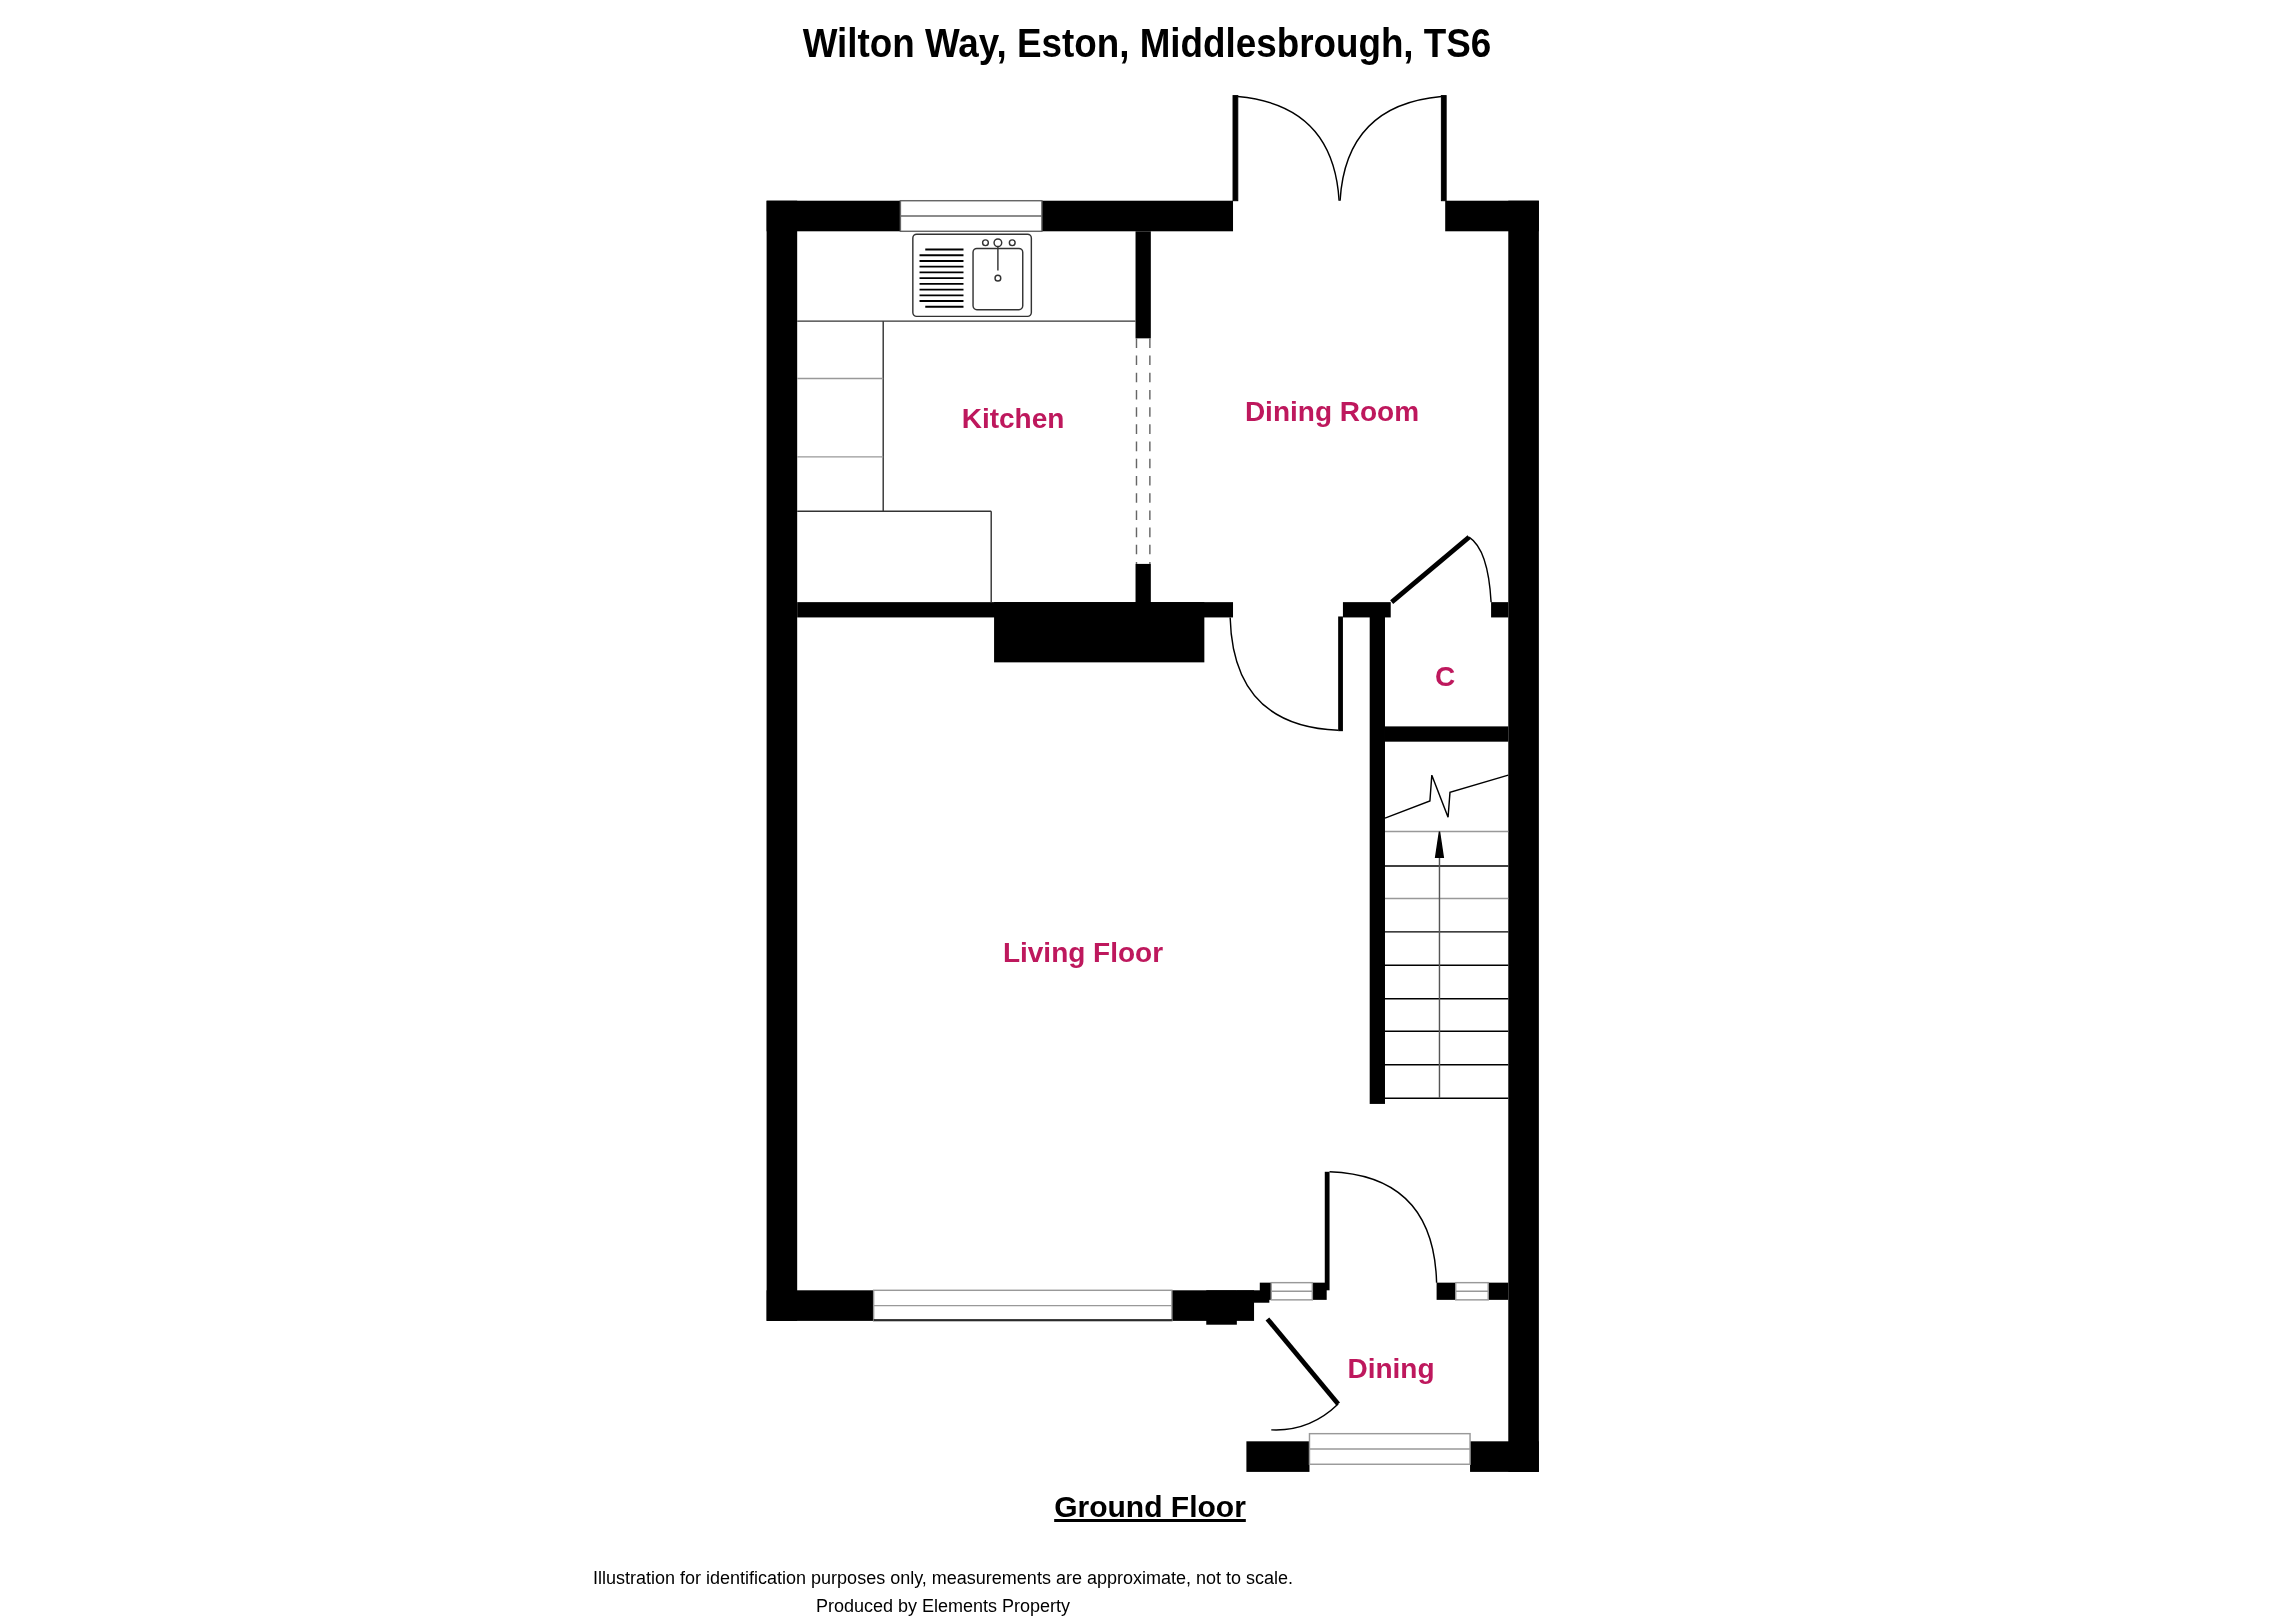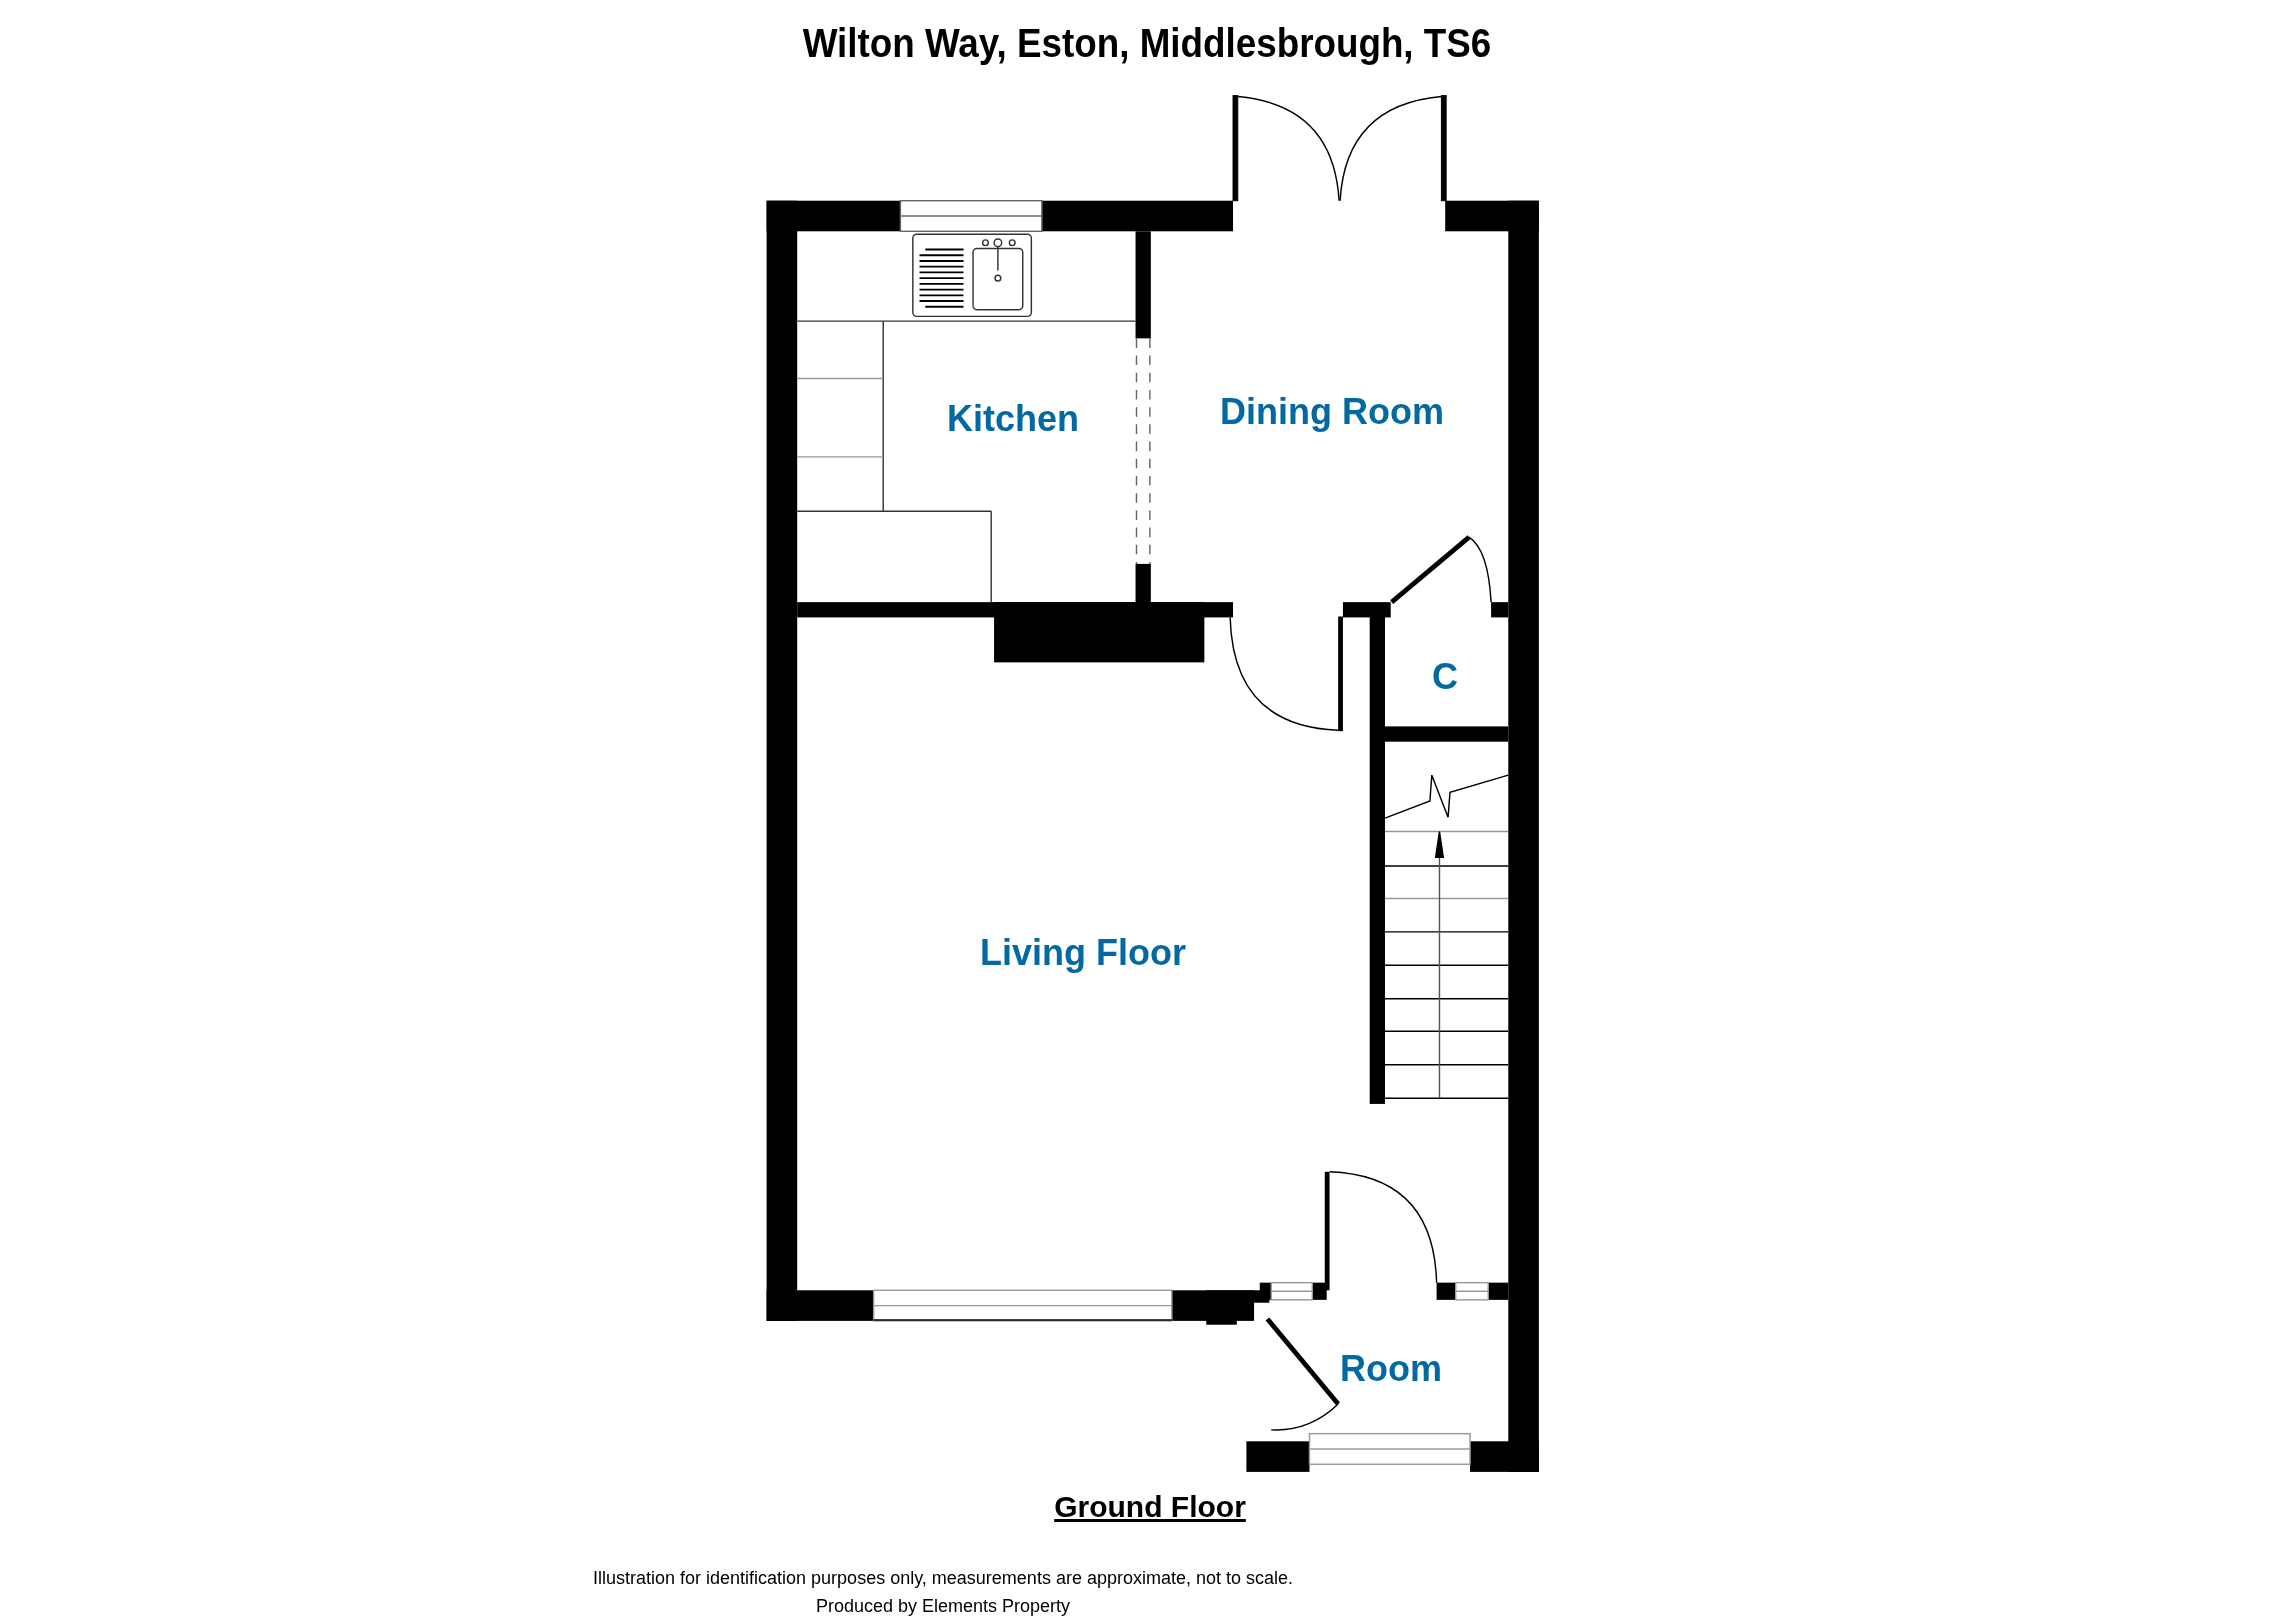--- a/index.html
+++ b/index.html
@@ -1,19 +1,19 @@
 <!DOCTYPE html>
 <html><head>
   <meta charset="utf-8">
   <style>
     html, body { margin: 0; padding: 0; background: #ffffff; }
     body { width: 2294px; height: 1621px; position: relative; overflow: hidden; font-family: "Liberation Sans", sans-serif; }
     .title { position: absolute; top: 21px; left: 0; width: 2294px; text-align: center; font-weight: bold; font-size: 40px; color: #000; transform: scaleX(0.92); }
     .plan { position: absolute; left: 0; top: 0; width: 2294px; height: 1621px; }
-    .room-label { position: absolute; font-weight: bold; font-size: 36px; color: #0369a1; white-space: nowrap; transform: translate(-50%, -50%); }
+    .room-label { position: absolute; font-weight: bold; font-size: 28px; color: #be185d; white-space: nowrap; transform: translate(-50%, -50%); }
     .floor-label { position: absolute; left: 1150px; top: 1507px; transform: translate(-50%, -50%); font-weight: bold; font-size: 30px; color: #000; white-space: nowrap; text-decoration: underline; }
     .footer { position: absolute; left: 0; width: 1886px; text-align: center; font-size: 18px; color: #000; }
     .footer.l1 { top: 1568px; }
     .footer.l2 { top: 1596px; }
   </style>
 </head>
 <body>
 
 <div class="title">Wilton Way, Eston, Middlesbrough, TS6</div>
 
@@ -163,19 +163,19 @@
   <g fill="#fff" stroke="#999" stroke-width="1.5">
     <rect x="1370" y="1500" width="168" height="32"></rect>
     <line x1="1370" y1="1516" x2="1538" y2="1516"></line>
   </g>
 </svg>
 
 <div class="room-label" style="left:1013px; top:419px;">Kitchen</div>
 <div class="room-label" style="left:1332px; top:412px;">Dining Room</div>
 <div class="room-label" style="left:1445px; top:677px;">C</div>
 <div class="room-label" style="left:1083px; top:953px;">Living Floor</div>
-<div class="room-label" style="left:1391px; top:1369px;">Room</div>
+<div class="room-label" style="left:1391px; top:1369px;">Dining</div>
 
 <div class="floor-label">Ground Floor</div>
 
 <div class="footer l1">Illustration for identification purposes only, measurements are approximate, not to scale.</div>
 <div class="footer l2">Produced by Elements Property</div>
 
 
 </body></html>

